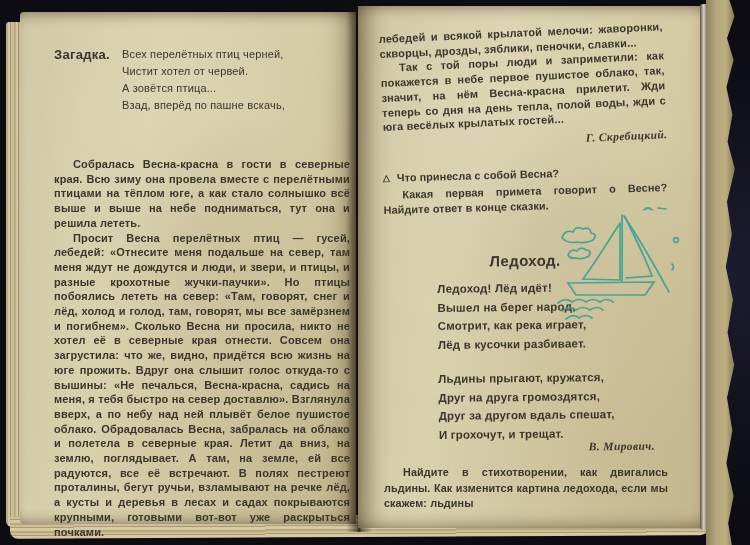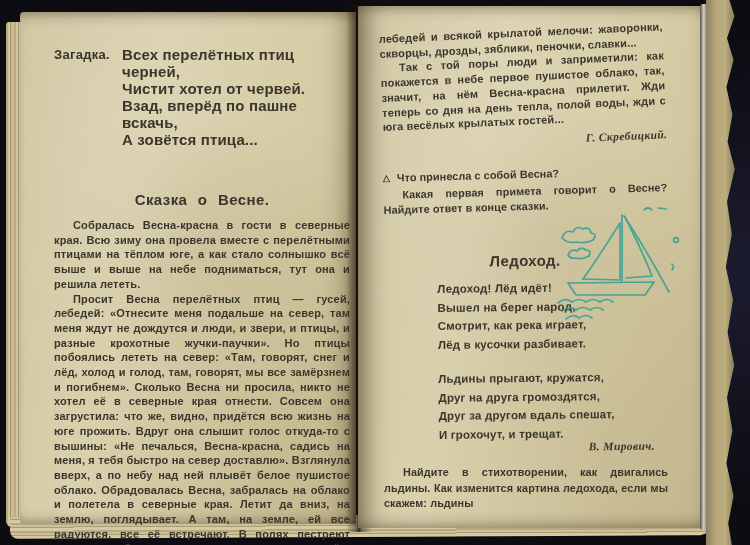--- a/index.html
+++ b/index.html
@@ -77,21 +77,21 @@
   }
 
   
   .body-text {
     font-size:11px; line-height:14.7px; font-weight:700;
     text-align:justify; letter-spacing:.15px;
   }
   .indent { text-indent:19px; }
   .riddle-row { display:flex; gap:12px; margin-bottom:43px; }
   .riddle-label { font-size:13px; font-weight:700; letter-spacing:.3px; padding-top:1px; }
-  .riddle-lines div { font-size:15px; font-weight:700; line-height:17px; letter-spacing:.15px; }
+  .riddle-lines div { font-size:11px; font-weight:400; line-height:17px; letter-spacing:.15px; }
   .section-title {
     text-align:center; font-size:15px; font-weight:700;
     word-spacing:6px; letter-spacing:.4px; margin:14px 0 10px 0;
   }
   .author {
     font-family:"Liberation Serif", serif; font-style:italic; font-weight:700;
     font-size:11.5px; text-align:right; letter-spacing:.4px;
   }
   .questions { font-size:10.8px; line-height:15.5px; font-weight:700; letter-spacing:.1px; }
   .q-marker { font-size:9px; margin-right:7px; position:relative; top:-1px; }
@@ -114,26 +114,25 @@
 
   <div class="stack-left"></div>
   <div class="stack-bottom"></div>
 
   <div class="page page-bg left-page">
     <div class="riddle-row">
       <div class="riddle-label">Загадка.</div>
       <div class="riddle-lines">
         <div>Всех перелётных птиц черней,</div>
         <div>Чистит хотел от червей.</div>
+        <div>А зовётся птица...</div>
         <div>Взад, вперёд по пашне вскачь,</div>
-        <div>А зовётся птица...</div>
       </div>
     </div>
 
-    <div class="section-title">Сказка о Весне.</div>
 
     <div class="body-text indent">Собралась Весна-красна в гости в северные края. Всю зиму она провела вместе с перелётными птицами на тёплом юге, а как стало солнышко всё выше и выше на небе подниматься, тут она и решила лететь.</div>
     <div class="body-text indent">Просит Весна перелётных птиц — гусей, лебедей: «Отнесите меня подальше на север, там меня ждут не дождутся и люди, и звери, и птицы, и разные крохотные жучки-паучки». Но птицы побоялись лететь на север: «Там, говорят, снег и лёд, холод и голод, там, говорят, мы все замёрзнем и погибнем». Сколько Весна ни просила, никто не хотел её в северные края отнести. Совсем она загрустила: что же, видно, придётся всю жизнь на юге прожить. Вдруг она слышит голос откуда-то с вышины: «Не печалься, Весна-красна, садись на меня, я тебя быстро на север доставлю». Взглянула вверх, а по небу над ней плывёт белое пушистое облако. Обрадовалась Весна, забралась на облако и полетела в северные края. Летит да вниз, на землю, поглядывает. А там, на земле, ей все радуются, все её встречают. В полях пестреют проталины, бегут ручьи, взламывают на речке лёд, а кусты и деревья в лесах и садах покрываются крупными, готовыми вот-вот уже раскрыться почками.</div>
 
   </div>
 
   <div class="gutter"></div>
 
   <div class="page page-bg right-page">
 

